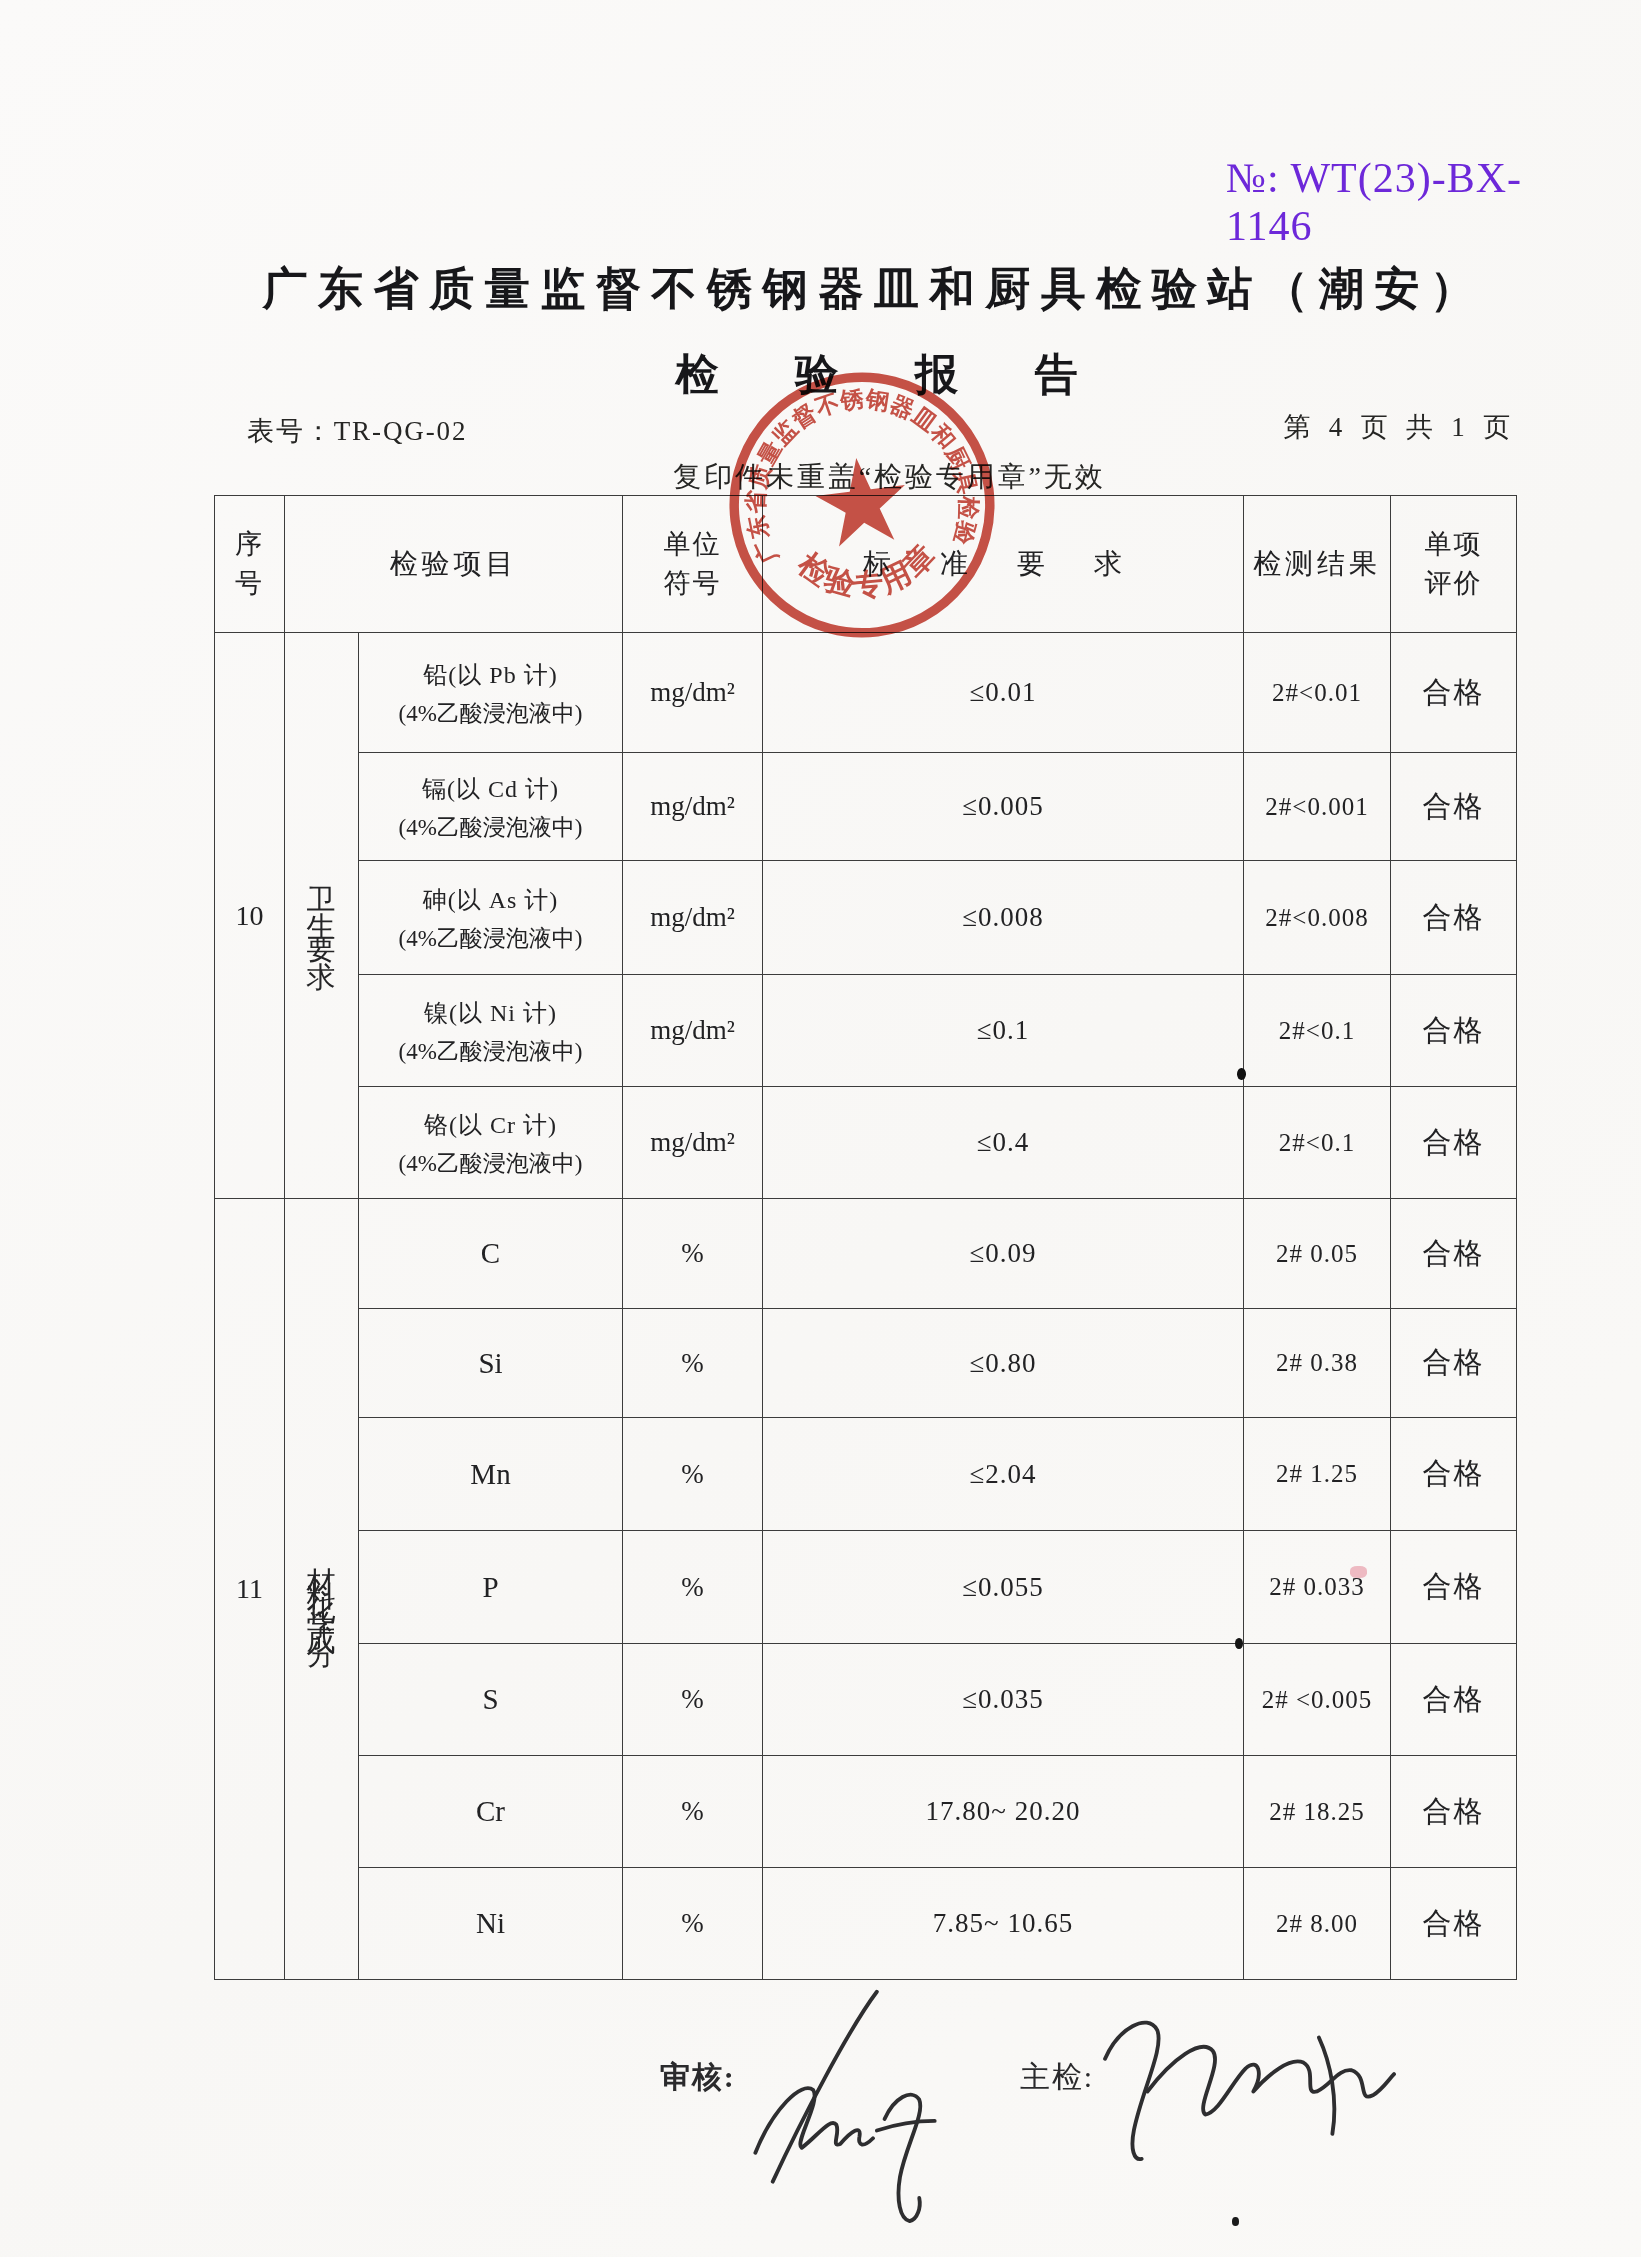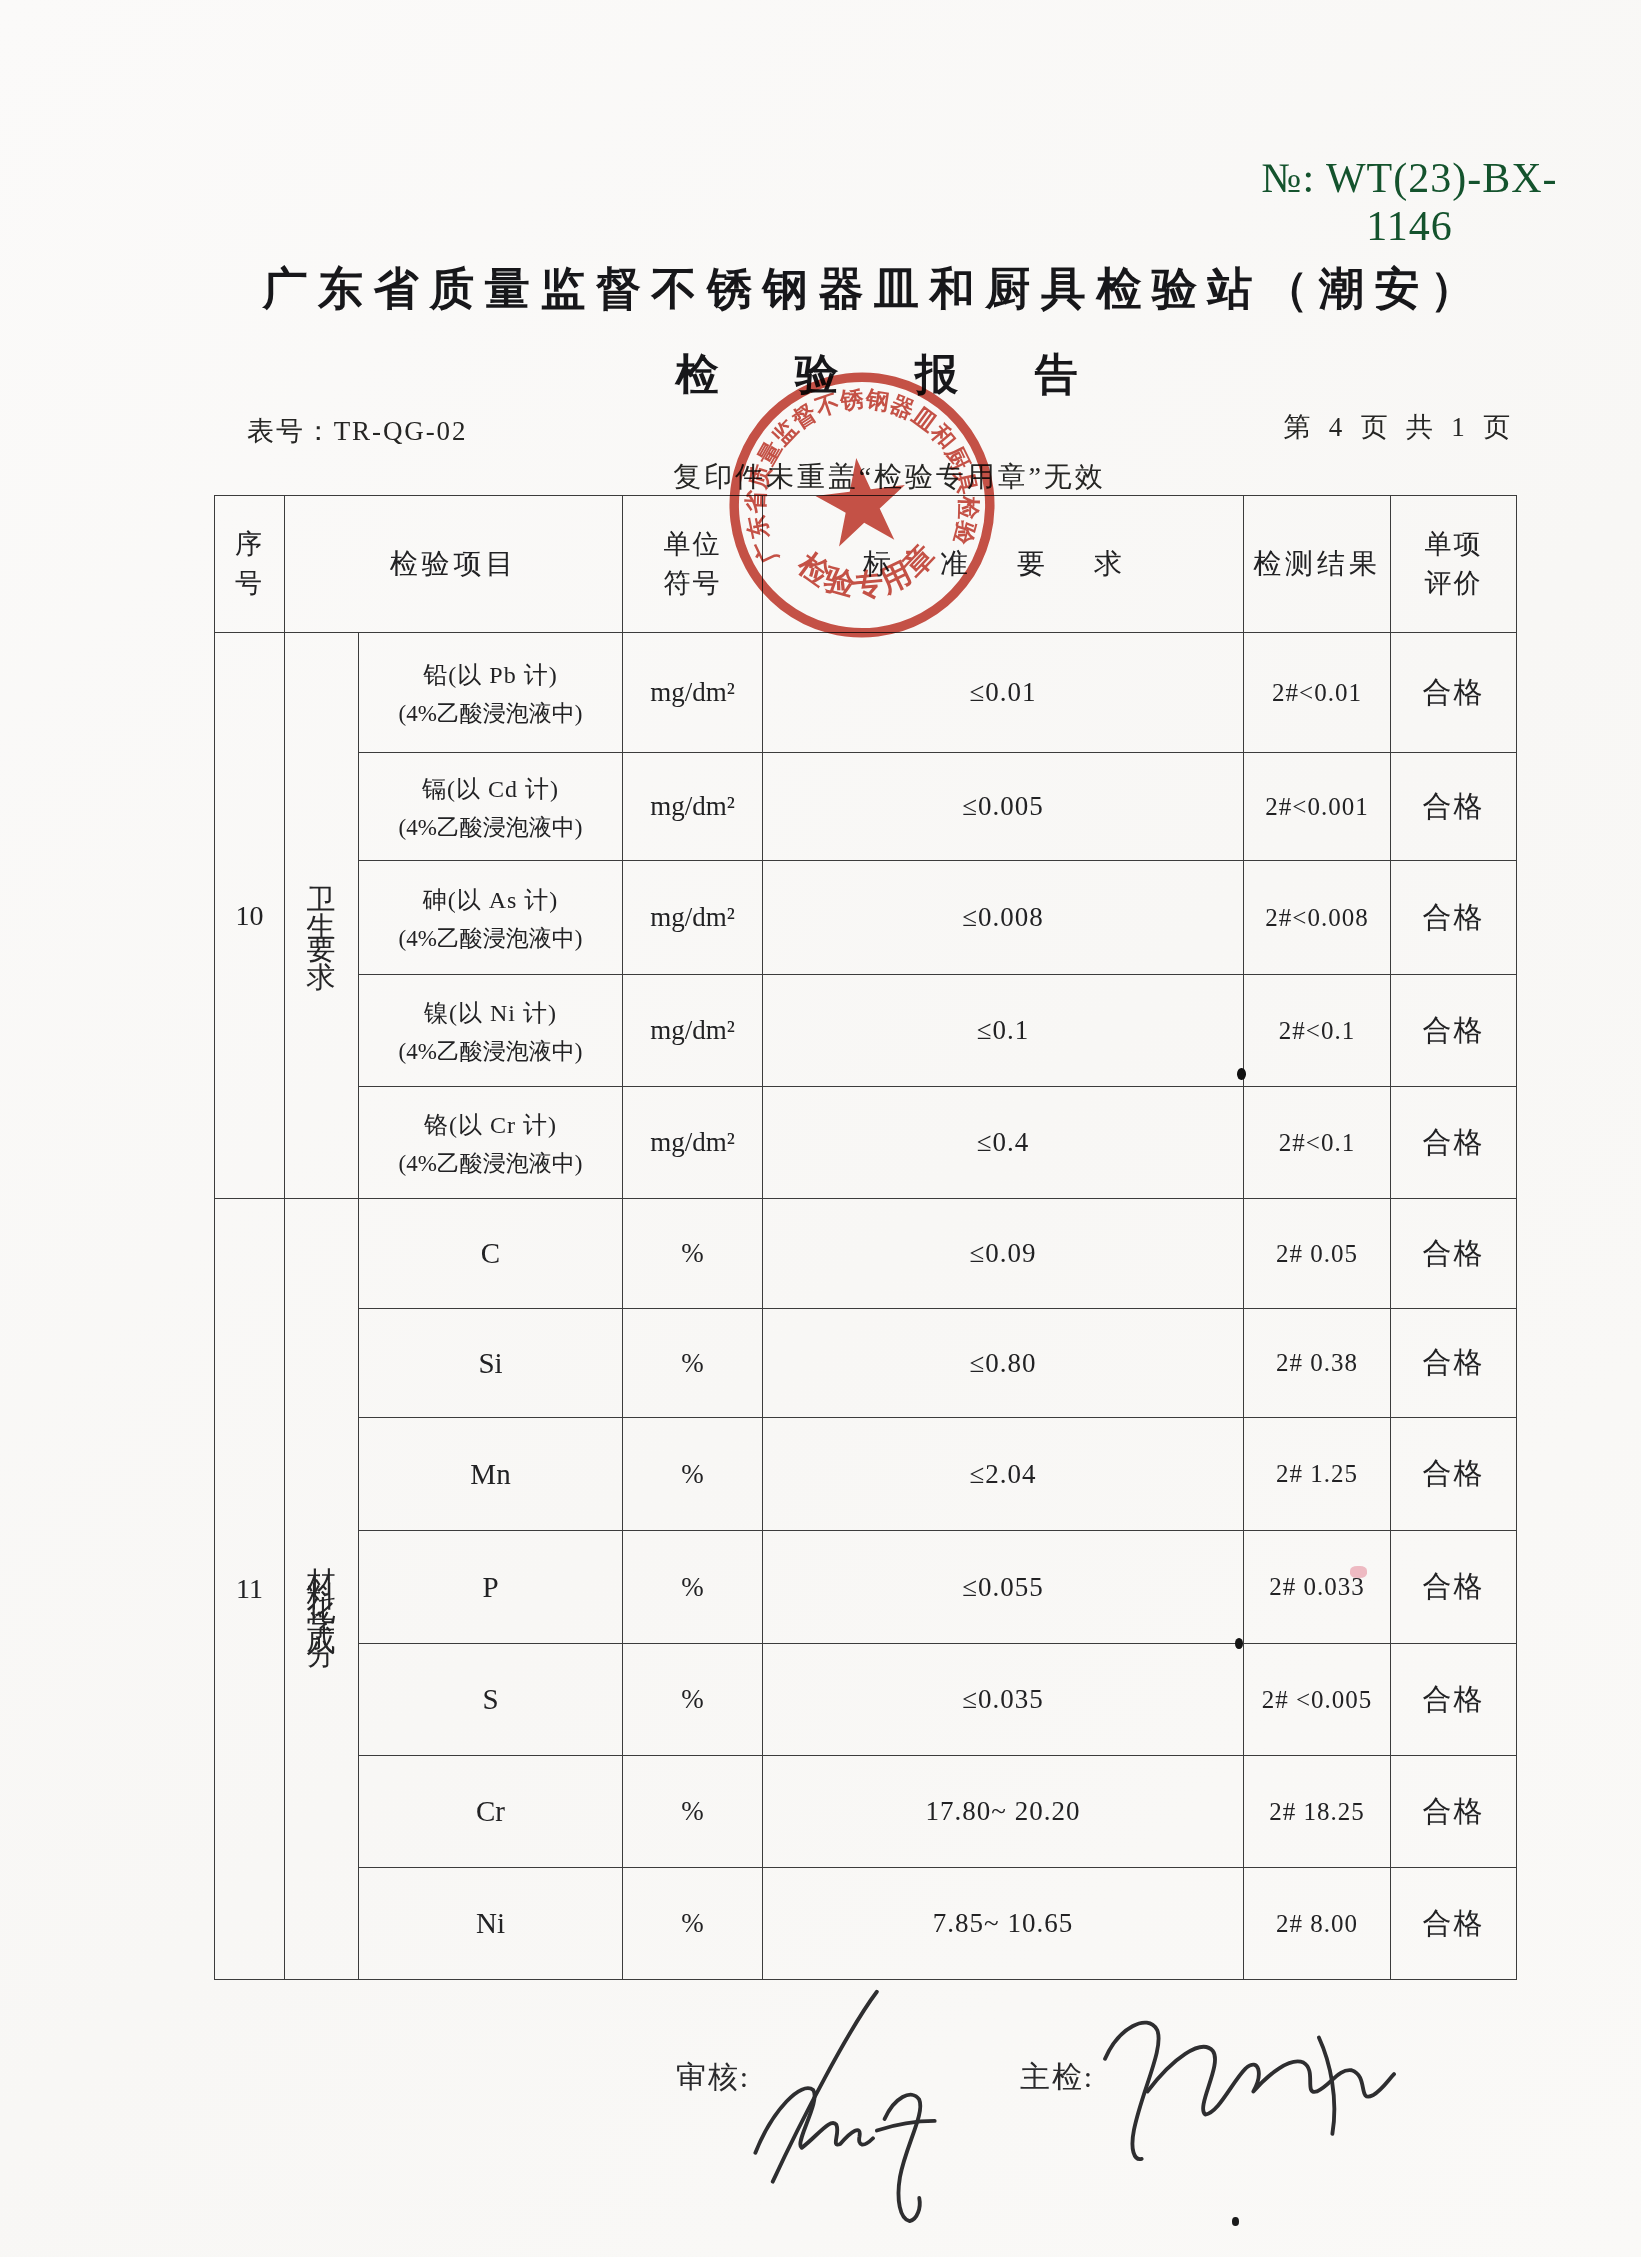--- a/index.html
+++ b/index.html
@@ -6,21 +6,21 @@
   html,body { width:1641px; height:2257px; }
   body {
     position:relative;
     background:linear-gradient(135deg,#fbfaf9 0%,#f8f7f5 55%,#faf9f7 100%);
     font-family:"Liberation Serif","DejaVu Serif",serif;
     color:#262624;
     overflow:hidden;
   }
   .report-no {
     position:absolute; top:154px; left:1226px; width:367px;
-    font-size:42px; letter-spacing:1px; text-align:center; color:#14532d;
+    font-size:42px; letter-spacing:1px; text-align:left; color:#6d28d9;
   }
   .main-title {
     position:absolute; top:259px; left:145px; width:1458px;
     text-align:center; font-size:45px; font-weight:bold;
     letter-spacing:10.6px; color:#17171a; white-space:nowrap;
   }
   .sub-title {
     position:absolute; top:322px; left:164px; width:1458px;
     text-align:center; font-size:43px; font-weight:bold;
     letter-spacing:33px; color:#17171a;margin-top:24px;
@@ -56,21 +56,21 @@
   td.unit { font-size:27px; }
   td.std { font-size:27px; letter-spacing:1px; }
   td.res { font-size:25px; letter-spacing:1px; }
   td.eval { font-size:29px; letter-spacing:1.9px; }
 
   .stamp {
     position:absolute; left:720px; top:363px; width:284px; height:284px;
     transform:rotate(-7deg); opacity:.88; mix-blend-mode:multiply;
   }
   .sig-label { position:absolute; font-size:30px; letter-spacing:1.9px; color:#2a2a2c; }
-  #review-label { left:676px; top:2057px; }
+  #review-label { left:660px; top:2057px;font-weight:bold; }
   #chief-label  { left:1020px; top:2057px;text-align:right; }
   .sig-svg { position:absolute; }
   #review-sig { left:705px; top:1984px; }
   #chief-sig  { left:1091px; top:1999px; }
 
   .speck { position:absolute; border-radius:50%; }
   .speck.b1 { left:1237px; top:1068px; width:8.7px;  height:11.6px; background:#111; }
   .speck.b2 { left:1235px; top:1638px; width:7.7px;  height:10.6px; background:#151515; }
   .speck.b3 { left:1232px; top:2217px; width:6.8px;  height:8.7px;  background:#1a1a1a; }
   .speck.pink { left:1350px; top:1566px; width:17.4px; height:11.6px; background:rgba(224,110,130,.45); border-radius:40%; }

